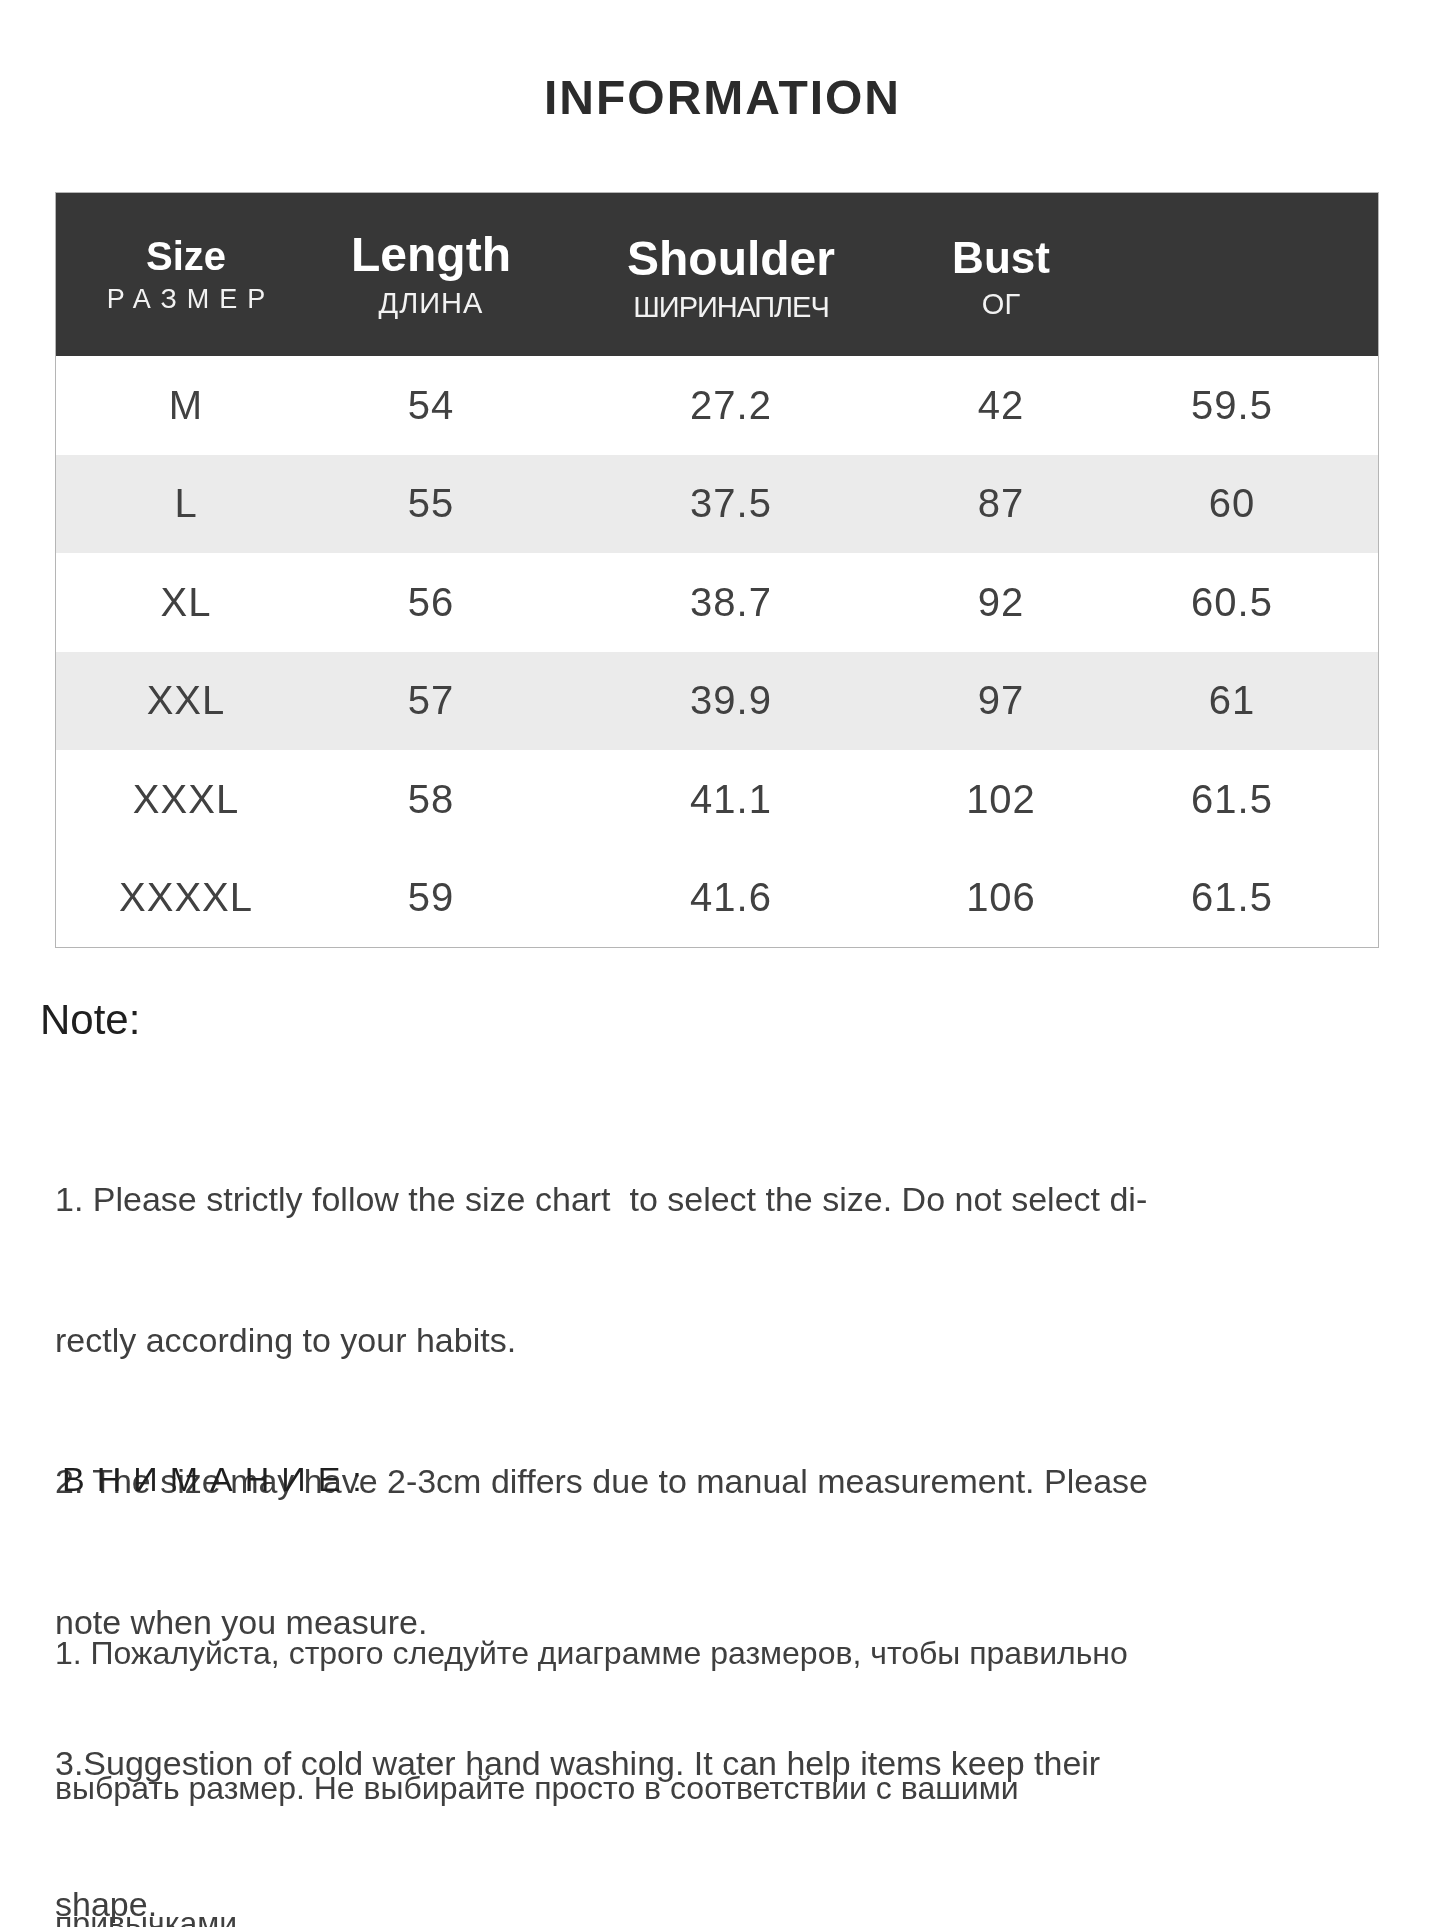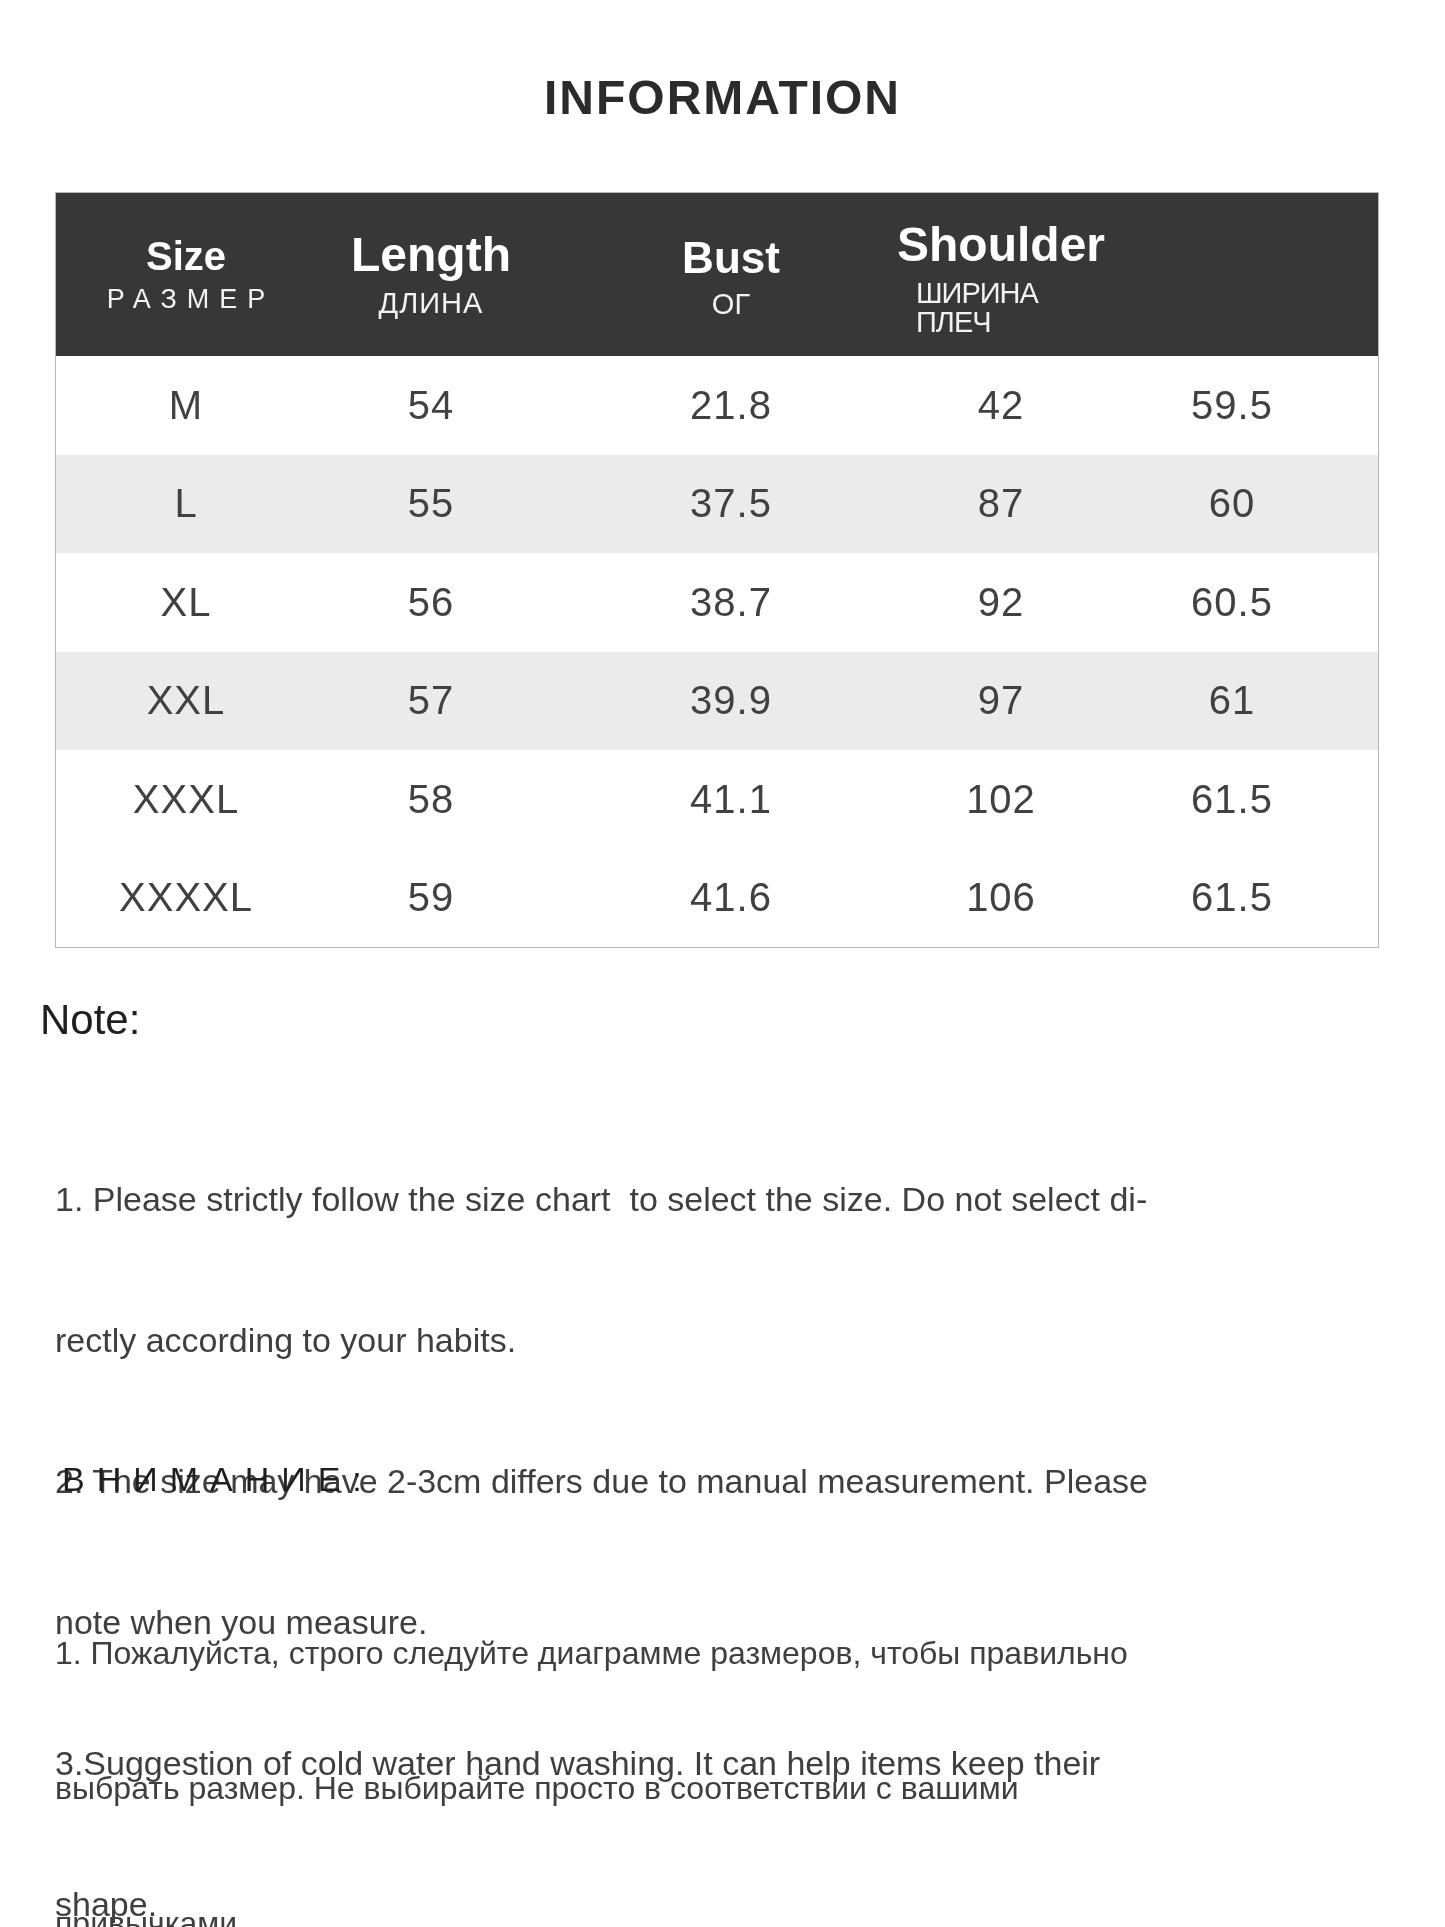--- a/index.html
+++ b/index.html
@@ -125,34 +125,34 @@
 
     <div class="thead">
       <div class="th c1">
         <span class="en">Size</span>
         <span class="ru">РАЗМЕР</span>
       </div>
       <div class="th c2">
         <span class="en">Length</span>
         <span class="ru">ДЛИНА</span>
       </div>
+      <div class="th c3">
+        <span class="en">Shoulder</span>
+        <span class="ru">ШИРИНА ПЛЕЧ</span>
+      </div>
       <div class="th c4">
         <span class="en">Bust</span>
         <span class="ru">ОГ</span>
       </div>
-      <div class="th c3">
-        <span class="en">Shoulder</span>
-        <span class="ru">ШИРИНА ПЛЕЧ</span>
-      </div>
     </div>
 
     <div class="tr">
       <div class="td">M</div>
       <div class="td">54</div>
-      <div class="td">21.8</div>
+      <div class="td">27.2</div>
       <div class="td">42</div>
       <div class="td">59.5</div>
     </div>
 
     <div class="tr alt">
       <div class="td">L</div>
       <div class="td">55</div>
       <div class="td">37.5</div>
       <div class="td">87</div>
       <div class="td">60</div>

